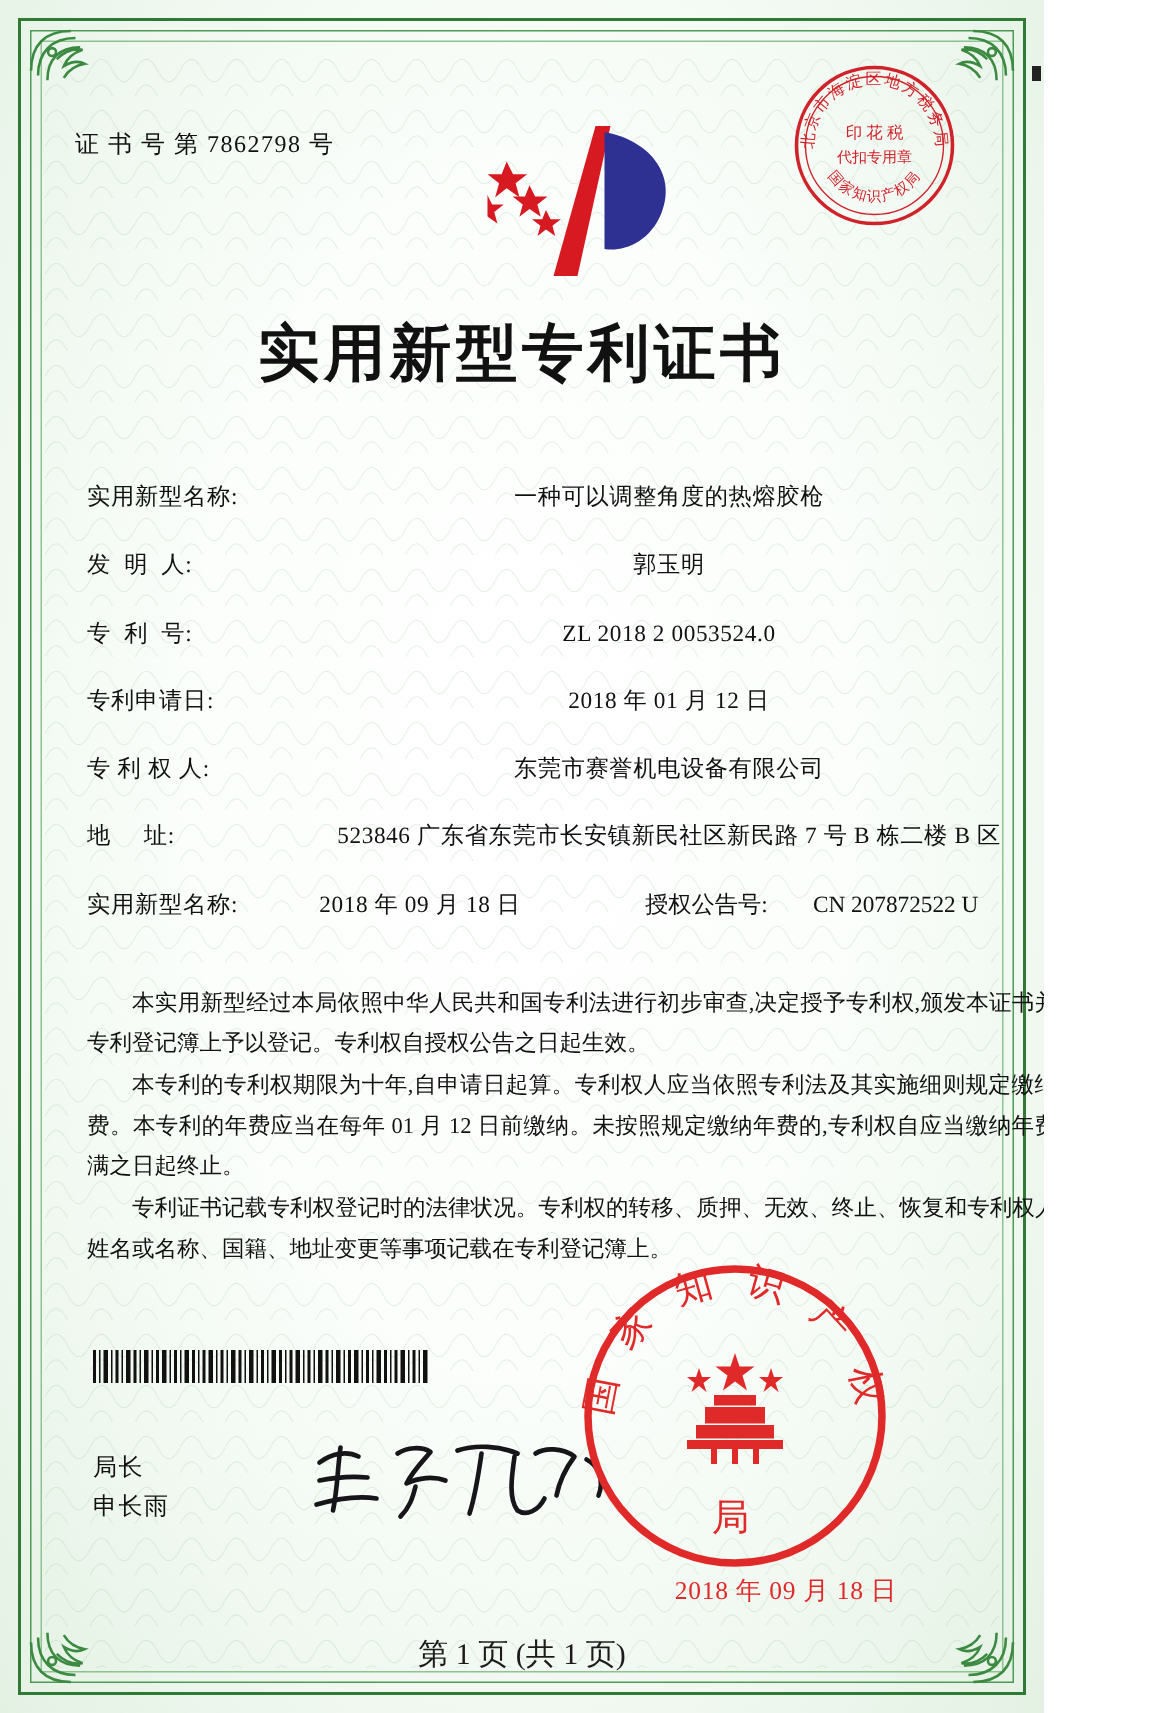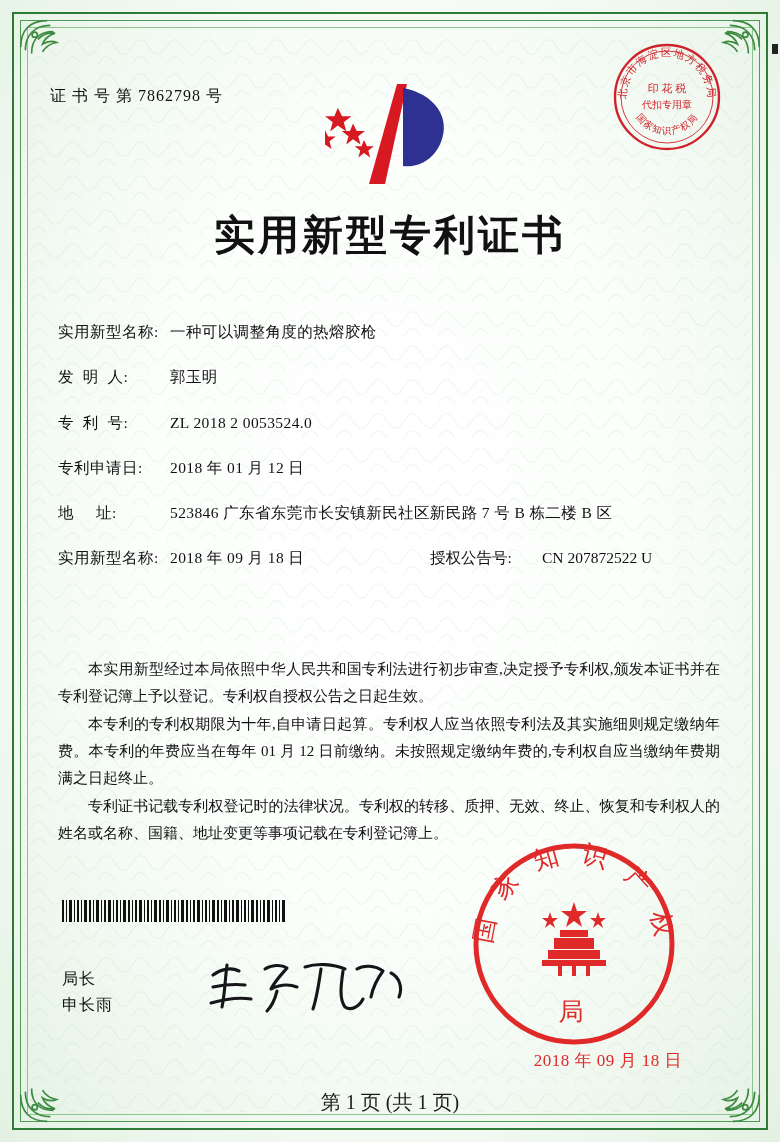--- a/index.html
+++ b/index.html
@@ -5,21 +5,21 @@
   html, body {
     margin: 0;
     padding: 0;
     background: #ffffff;
   }
   body {
     font-family: "Liberation Serif", "DejaVu Serif", serif;
   }
   .page {
     position: relative;
-    width: 780px;
+    width: 696px;
     height: 1142px;
     overflow: hidden;
     background:
       radial-gradient(ellipse at 50% 45%, #ffffff 0%, #fbfefb 45%, #eef7ee 78%, #e3f1e3 100%);
   }
 
   
   .border-outer {
     position: absolute;
     left: 12px; top: 12px; right: 12px; bottom: 12px;
@@ -104,20 +104,21 @@
   }
   .field-label {
     width: 112px;
     flex: 0 0 112px;
     white-space: pre;
     letter-spacing: .5px;
   }
   .field-value {
     flex: 1 1 auto;
     letter-spacing: .4px;
+    text-align: center;
   }
   .field-row.dual { margin-bottom: 18px; }
   .dual .right-label {
     width: 112px;
     flex: 0 0 112px;
     white-space: pre;
     margin-left: 40px;
   }
   .dual .right-value { flex: 0 0 auto; }
 
@@ -315,20 +316,24 @@
       <div class="field-label">发  明  人:</div>
       <div class="field-value">郭玉明</div>
     </div>
     <div class="field-row">
       <div class="field-label">专  利  号:</div>
       <div class="field-value">ZL 2018 2 0053524.0</div>
     </div>
     <div class="field-row">
       <div class="field-label">专利申请日:</div>
       <div class="field-value">2018 年 01 月 12 日</div>
+    </div>
+    <div class="field-row">
+      <div class="field-label">专 利 权 人:</div>
+      <div class="field-value">东莞市赛誉机电设备有限公司</div>
     </div>
     <div class="field-row">
       <div class="field-label">地     址:</div>
       <div class="field-value">523846 广东省东莞市长安镇新民社区新民路 7 号 B 栋二楼 B 区</div>
     </div>
     <div class="field-row dual">
       <div class="field-label">实用新型名称:</div>
       <div class="field-value" style="flex:0 0 220px;">2018 年 09 月 18 日</div>
       <div class="right-label">授权公告号:</div>
       <div class="right-value">CN 207872522 U</div>

